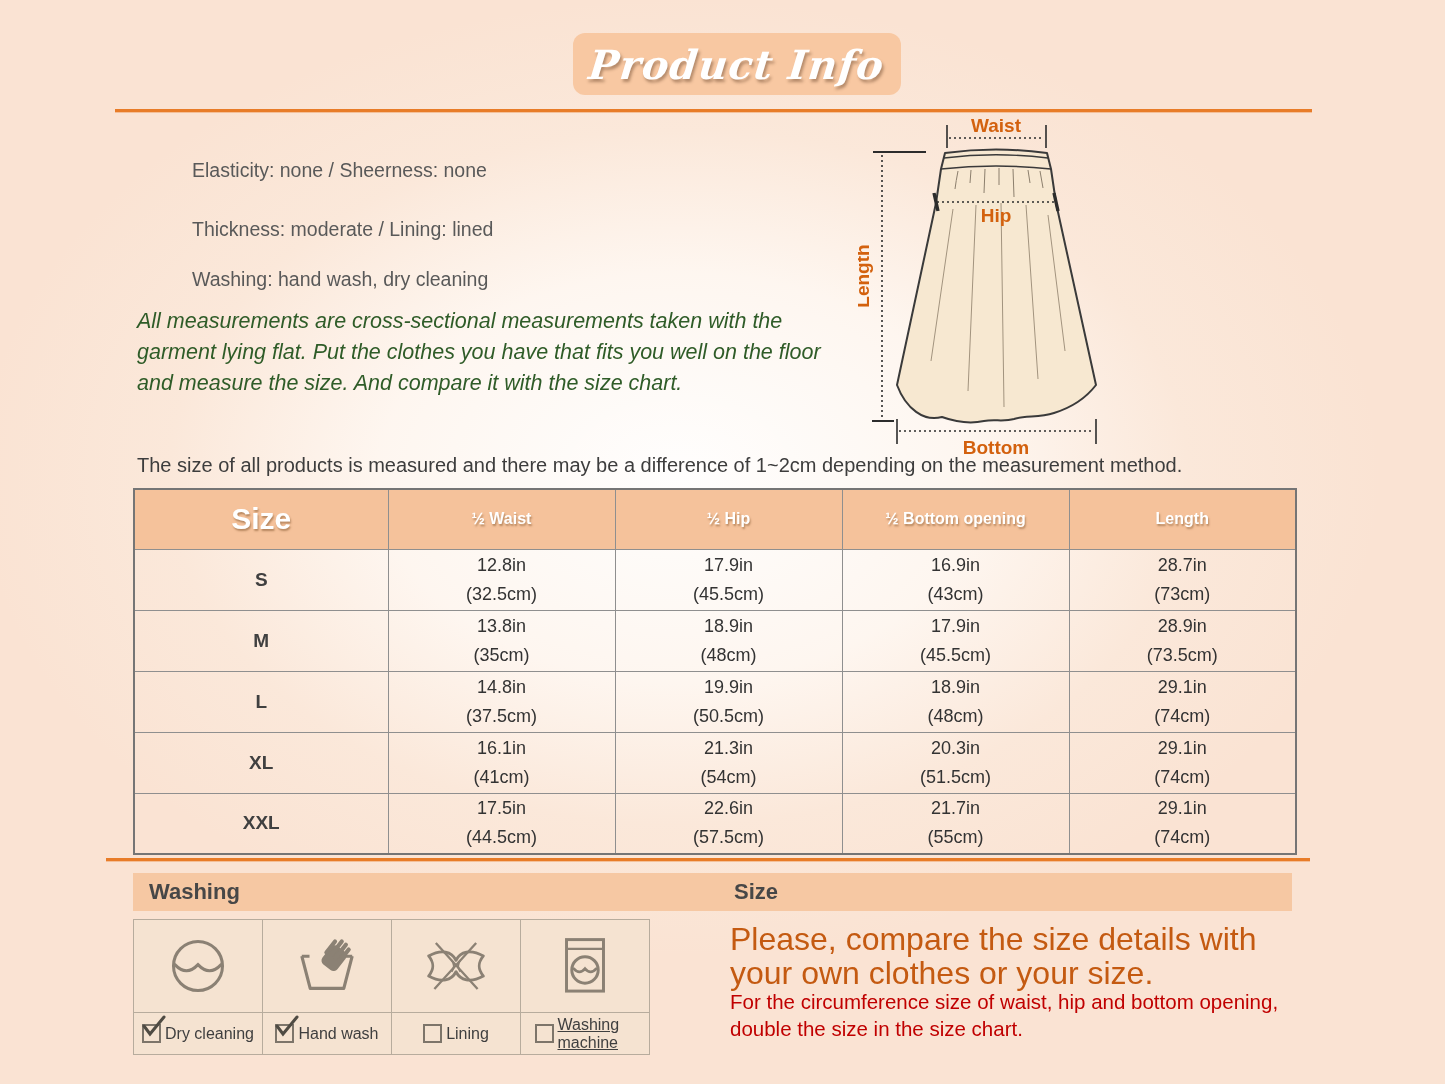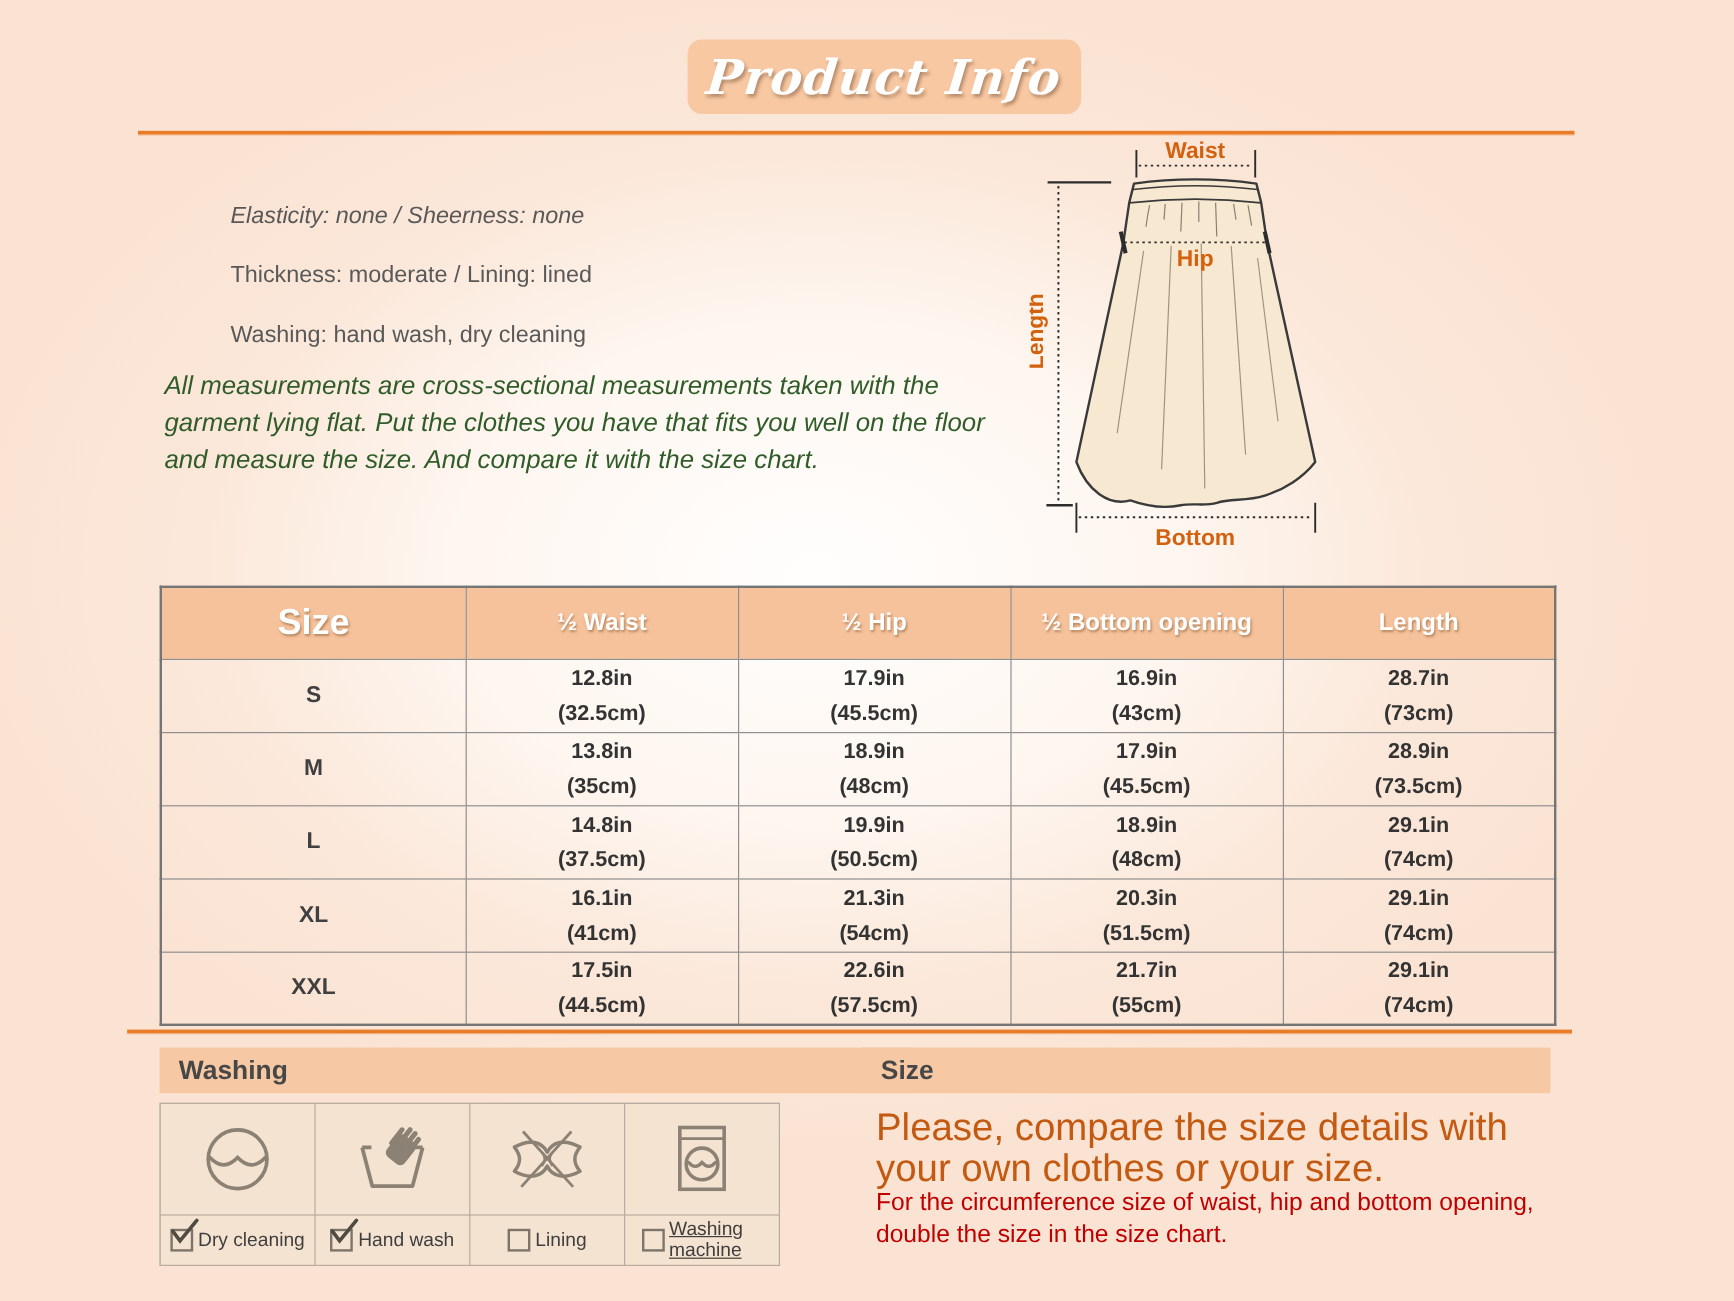--- a/index.html
+++ b/index.html
@@ -23,39 +23,39 @@
     font-family:"DejaVu Serif", serif; font-style:italic; font-weight:bold;
     font-size:40px; color:#ffffff; letter-spacing:1px;
     text-shadow:2px 3px 3px rgba(100,65,40,.45);
     transform:skewX(-6deg);
   }
   .hr-line{height:3px; background:#e87c28; box-shadow:0 1px 0 rgba(232,124,40,.35);}
   .hr-top{left:115px; top:109px; width:1197px;}
   .hr-bottom{left:106px; top:858px; width:1204px;}
   
   .spec{left:192px; font-size:19.5px; color:#595959;}
-  .spec-1{top:169px;font-style:italic;} .spec-2{top:218px;} .spec-3{top:268px;}
+  .spec-1{top:159px;} .spec-2{top:218px;} .spec-3{top:268px;}
   .green-note{
     left:137px; top:306px; width:690px;
     font-size:21.5px; line-height:31px; font-style:italic; color:#2f5c28;
   }
   .tolerance{left:137px; top:454px; font-size:20px; color:#3d3d3d;}
   
   .diagram{left:858px; top:113px;}
   
   table.size-table{
     position:absolute; left:133px; top:488px; width:1162px;
     border-collapse:collapse; table-layout:fixed;
     border:2px solid #757575;
   }
-  .size-table th,.size-table td{border:1px solid #8f8f8f; text-align:center; padding:0;font-weight:bold;}
+  .size-table th,.size-table td{border:1px solid #8f8f8f; text-align:center; padding:0;}
   .size-table thead tr{height:60px;}
   .size-table tbody tr{height:61px;}
   .size-table th{
-    background:#f5c29b; color:#ffffff; font-weight:bold; font-size:20px;
+    background:#f5c29b; color:#ffffff; font-weight:bold; font-size:16px;
     text-shadow:1px 2px 2px rgba(130,85,45,.55);
   }
   .size-table th.size-col-head{font-size:30px;}
   .size-table td.size-label{font-weight:bold; font-size:19px; color:#404040;}
   .size-table td .v{font-size:18px; color:#333333; line-height:29px;}
   
   .banner{
     height:38px; background:#f6c8a3; color:#474747; font-weight:bold;
     font-size:22px; line-height:38px; padding-left:16px; box-sizing:border-box;
   }
@@ -94,20 +94,21 @@
     <span class="title-text">Product Info</span>
   </div>
   <div class="abs hr-line hr-top"></div>
 
   <div class="abs spec spec-1">Elasticity: none / Sheerness: none</div>
   <div class="abs spec spec-3">Washing: hand wash, dry cleaning</div>
   <div class="abs spec spec-2">Thickness: moderate / Lining: lined</div>
 
   <div class="abs green-note">All measurements are cross-sectional measurements taken with the garment lying flat. Put the clothes you have that fits you well on the floor and measure the size. And compare it with the size chart.</div>
 
+  <div class="abs tolerance">The size of all products is measured and there may be a difference of 1~2cm depending on the measurement method.</div>
 
   <svg class="abs diagram" width="292" height="348" viewBox="0 0 292 348">
 
     <path d="M87,40 Q138,33 189,40 L193,56 L198,90 L238,272
              C228,285 212,295 196,300 C180,305 168,302 156,306
              C146,309 136,306 126,308 C112,311 98,309 84,304
              C66,309 48,296 39,272 L78,90 L83,56 Z" fill="#f7e8d1" stroke="#3a3a3a" stroke-width="2" stroke-linejoin="round"></path>
 
     <path d="M86,45 Q138,38.5 190,45" fill="none" stroke="#3a3a3a" stroke-width="1.3"></path>
     <path d="M83,56 Q138,50 193,56" fill="none" stroke="#3a3a3a" stroke-width="1.5"></path>

